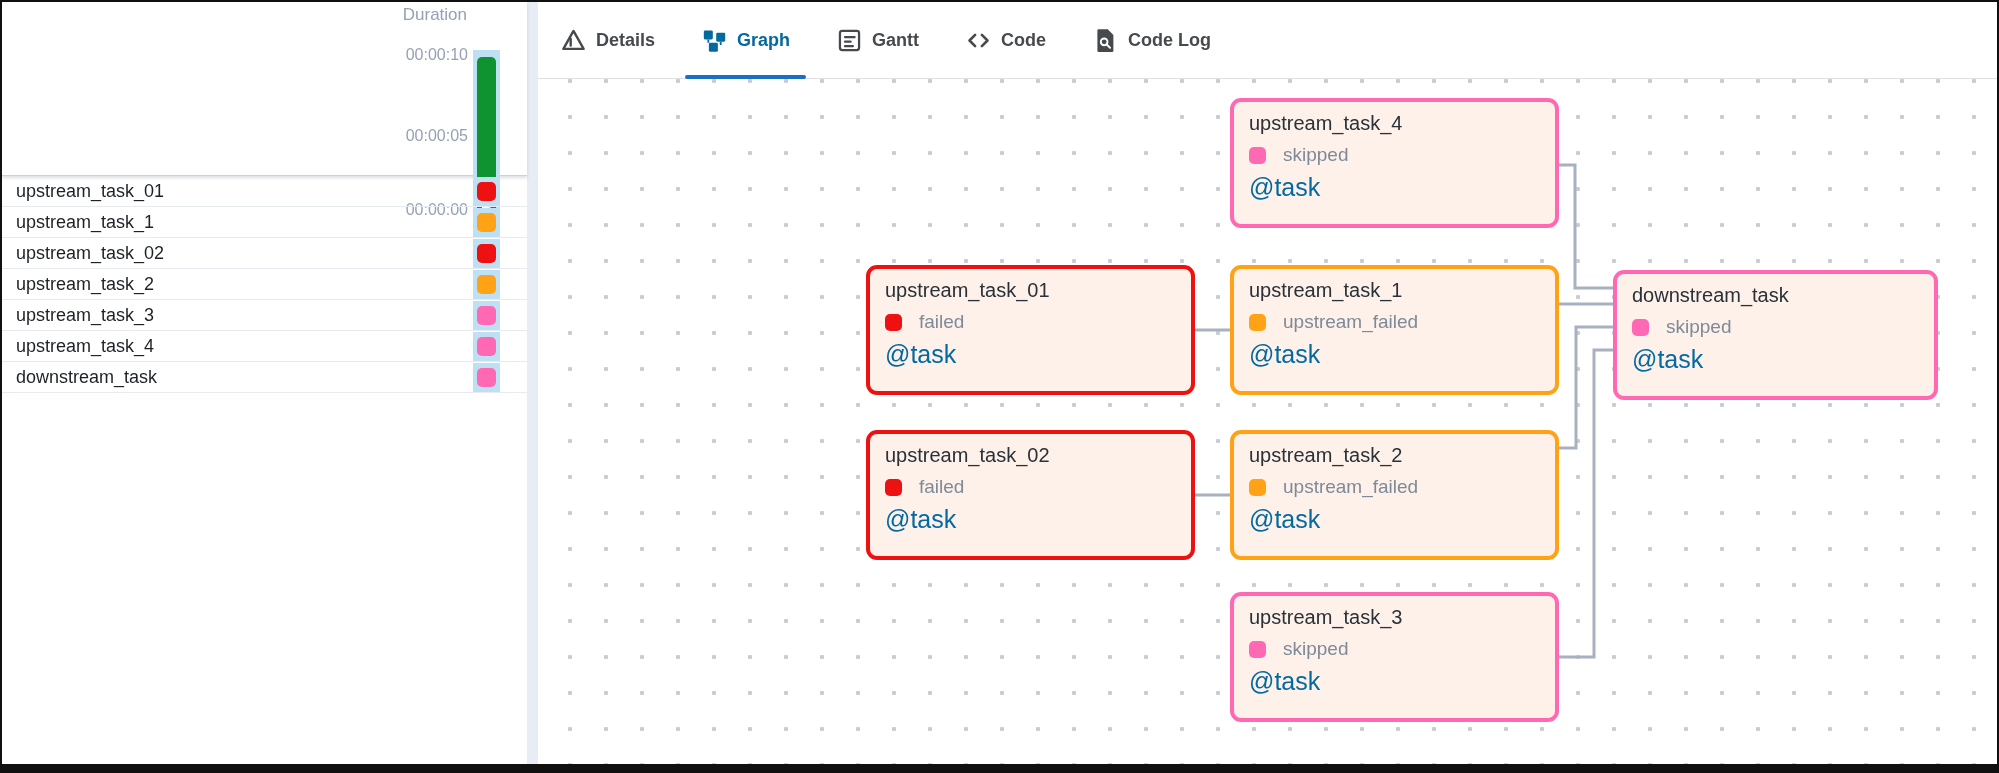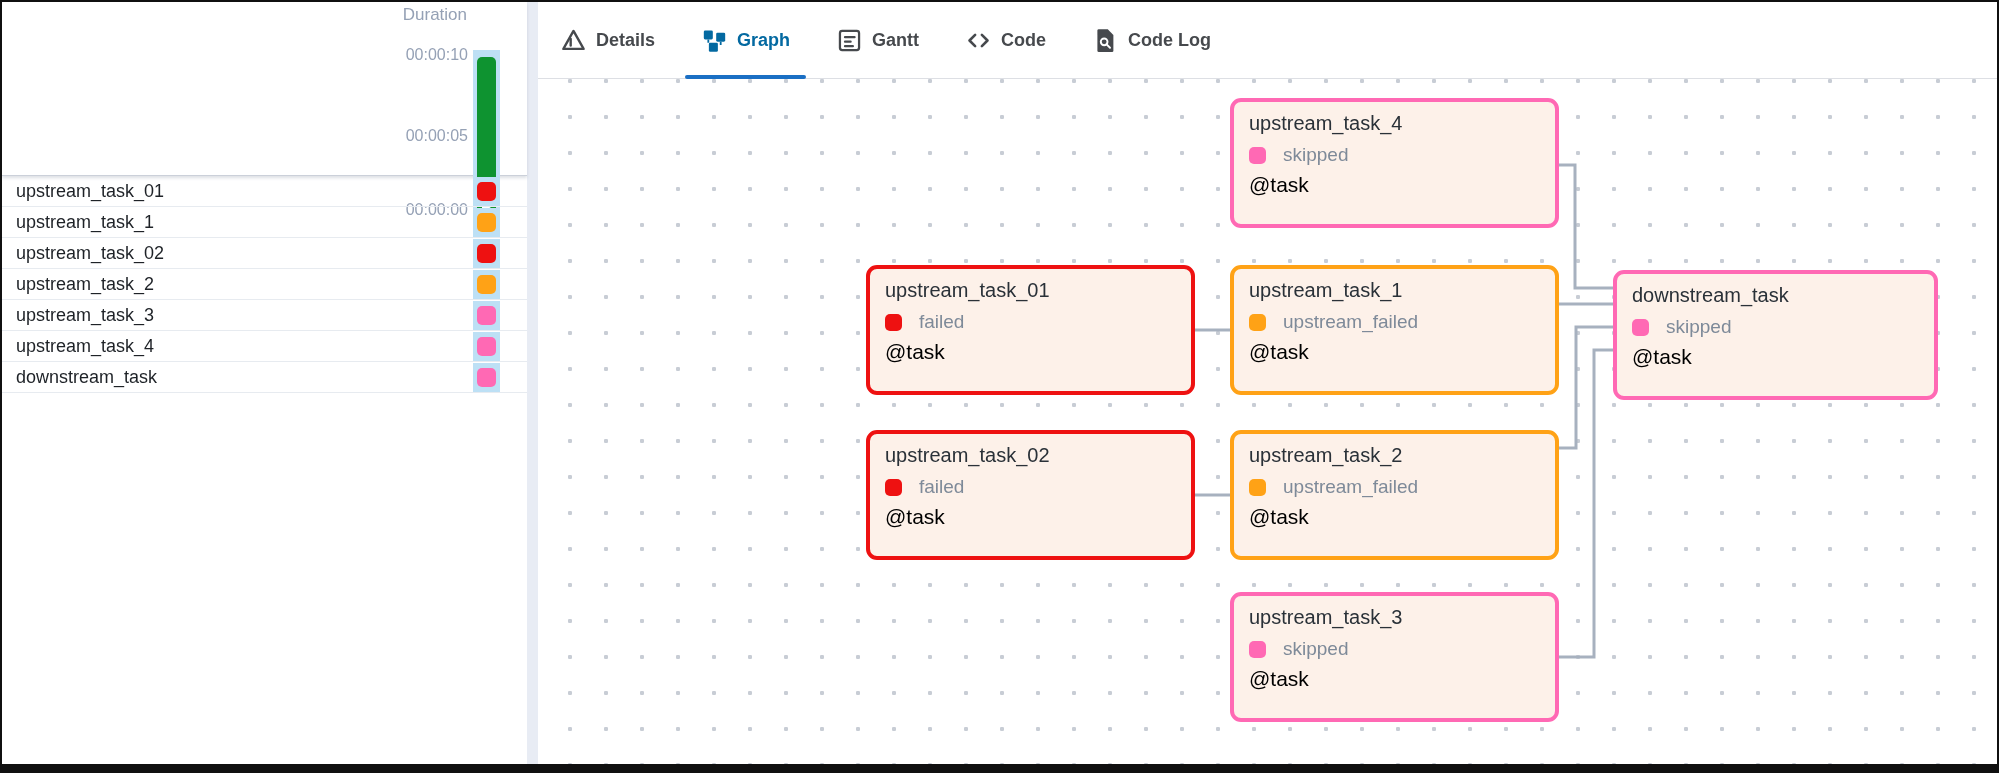--- a/index.html
+++ b/index.html
@@ -52,21 +52,21 @@
            background-image:radial-gradient(#C8CDD5 2px, transparent 2.4px);
            background-size:36px 36px; background-position:14px 20px; }
   .edges{ position:absolute; left:0; top:0; width:100%; height:100%; }
 
   .node{ position:absolute; background:#FDF1E9; border:4px solid; border-radius:11px;
          padding:10px 15px; cursor:pointer; }
   .node-title{ font-size:20px; font-weight:500; color:#2A3138; margin-bottom:9px; white-space:nowrap; }
   .node-status{ display:flex; align-items:center; gap:17px; margin-bottom:7px; }
   .node-sq{ width:17px; height:17px; border-radius:5px; flex:0 0 17px; }
   .node-state{ font-size:19px; color:#7E8A99; white-space:nowrap; }
-  .node-dec{ font-size:21px; color:#000000; }
+  .node-dec{ font-size:25px; color:#0369a1; }
 </style>
 </head>
 <body>
 
 <div class="frame">
 
   <div class="sidebar">
     <div class="dur-header">
       <div class="dur-label">Duration</div>
       <div class="tick t0">00:00:10</div>

